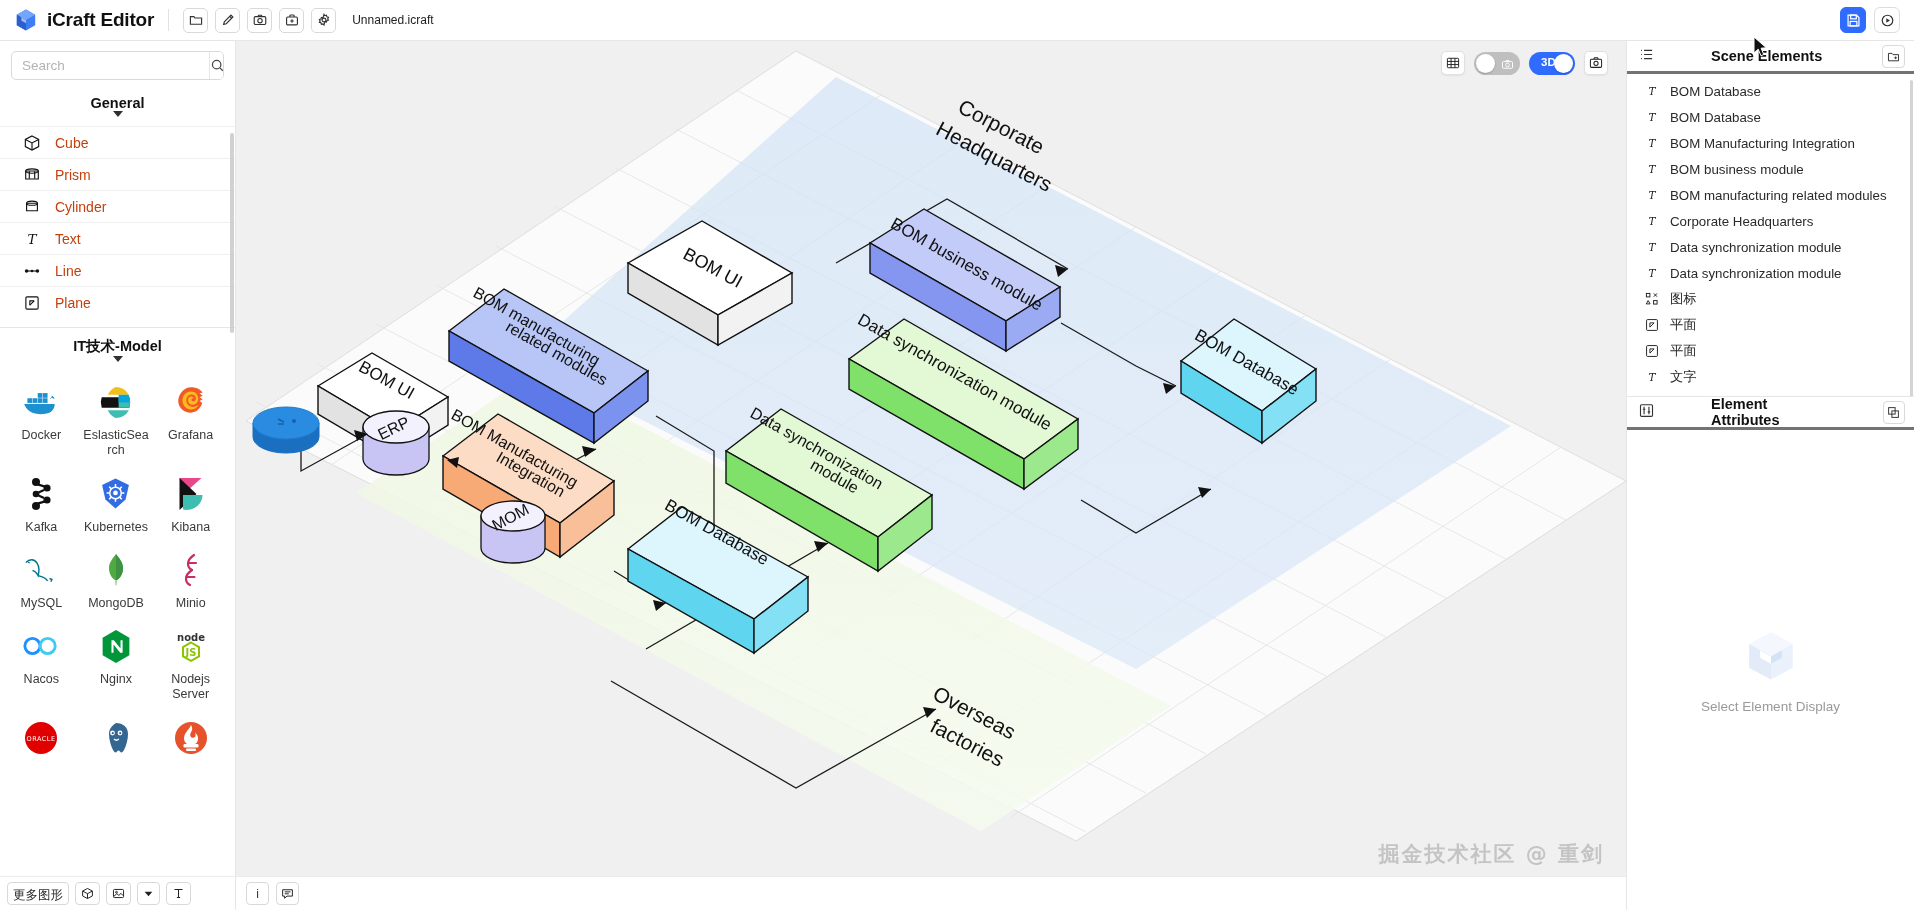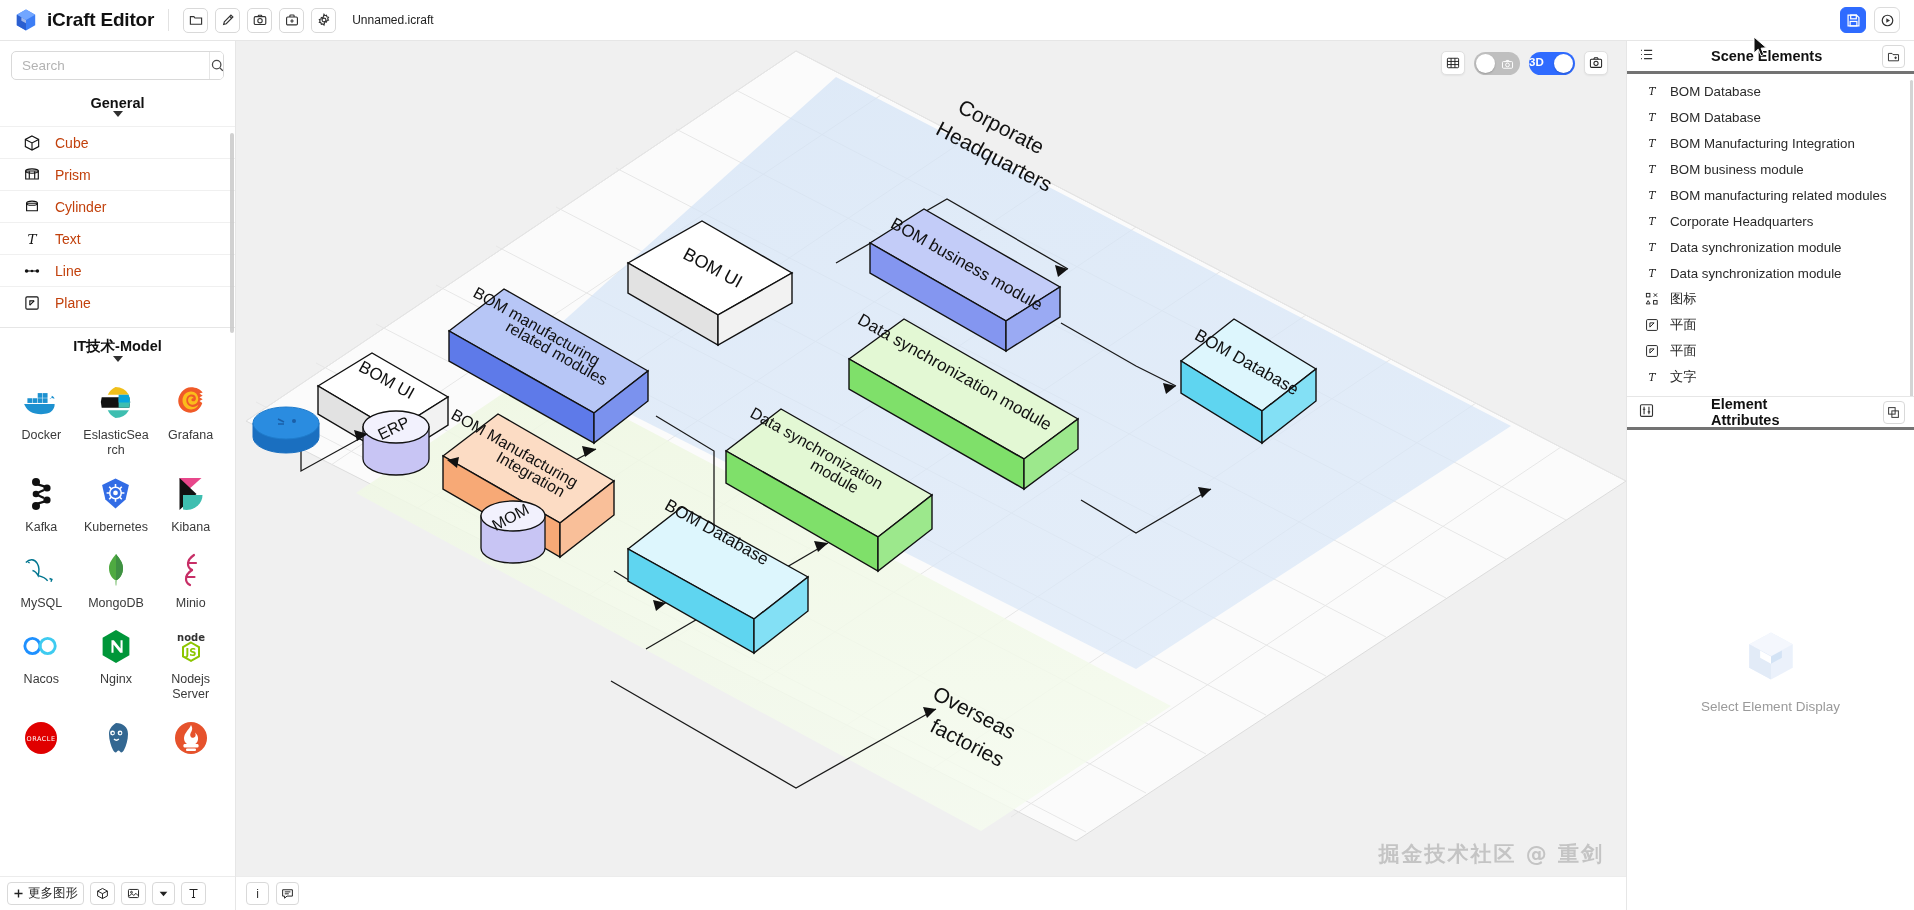--- a/index.html
+++ b/index.html
@@ -103,21 +103,21 @@
     line-height: 1.22; max-width: 66px; word-break: break-word;
   }
 
   .left-bottom-bar {
     height: 34px; min-height: 34px; border-top: 1px solid #ececec;
     display: flex; align-items: center; gap: 6px; padding: 0 7px; background: #fff;
   }
   .lb-btn {
     height: 23px; min-width: 23px; border: 1px solid #d9d9d9; border-radius: 4px;
     display: flex; align-items: center; justify-content: center; gap: 4px;
-    padding: 0 5px; font-size: 12.5px; color: #2b2b2b; cursor: pointer; background:#fff;
+    padding: 0 5px; font-size: 12.5px; color: #2b2b2b; cursor: pointer; background:#fff;flex-direction:column;
   }
 
   
   .left-scrollbar {
     position: absolute; right: 1px; top: 92px; width: 4px; height: 200px;
     background: #c9c9c9; border-radius: 3px; opacity: .85;
   }
 
   
   .canvas-wrap { flex: 1; position: relative; background: #f0f0f0; overflow: hidden; }
@@ -137,21 +137,21 @@
   }
   .toggle.off { background: #bfbfbf; }
   .toggle.on  { background: #2f6bff; }
   .toggle .knob {
     position: absolute; width: 19px; height: 19px; border-radius: 50%; background: #fff; top: 2px;
     box-shadow: 0 1px 2px rgba(0,0,0,.2);
   }
   .toggle.off .knob { left: 2px; }
   .toggle.on  .knob { right: 2px; }
   .toggle .tg-label {
-    position: absolute; font-size: 11.5px; font-weight: 700; color: #fff; left: 0; top: 4px; letter-spacing: .2px;
+    position: absolute; font-size: 11.5px; font-weight: 700; color: #fff; left: 12px; top: 4px; letter-spacing: .2px;
   }
   .toggle .tg-icon { position: absolute; right: 6px; top: 5px; }
 
   .canvas-bottom-bar {
     position: absolute; left: 0; bottom: 0; height: 34px; width: 100%;
     border-top: 1px solid #ececec; background: #fff;
     display: flex; align-items: center; gap: 7px; padding-left: 10px; z-index: 9;
   }
   .cb-btn {
     width: 23px; height: 23px; border: 1px solid #d9d9d9; border-radius: 4px; background: #fff;

